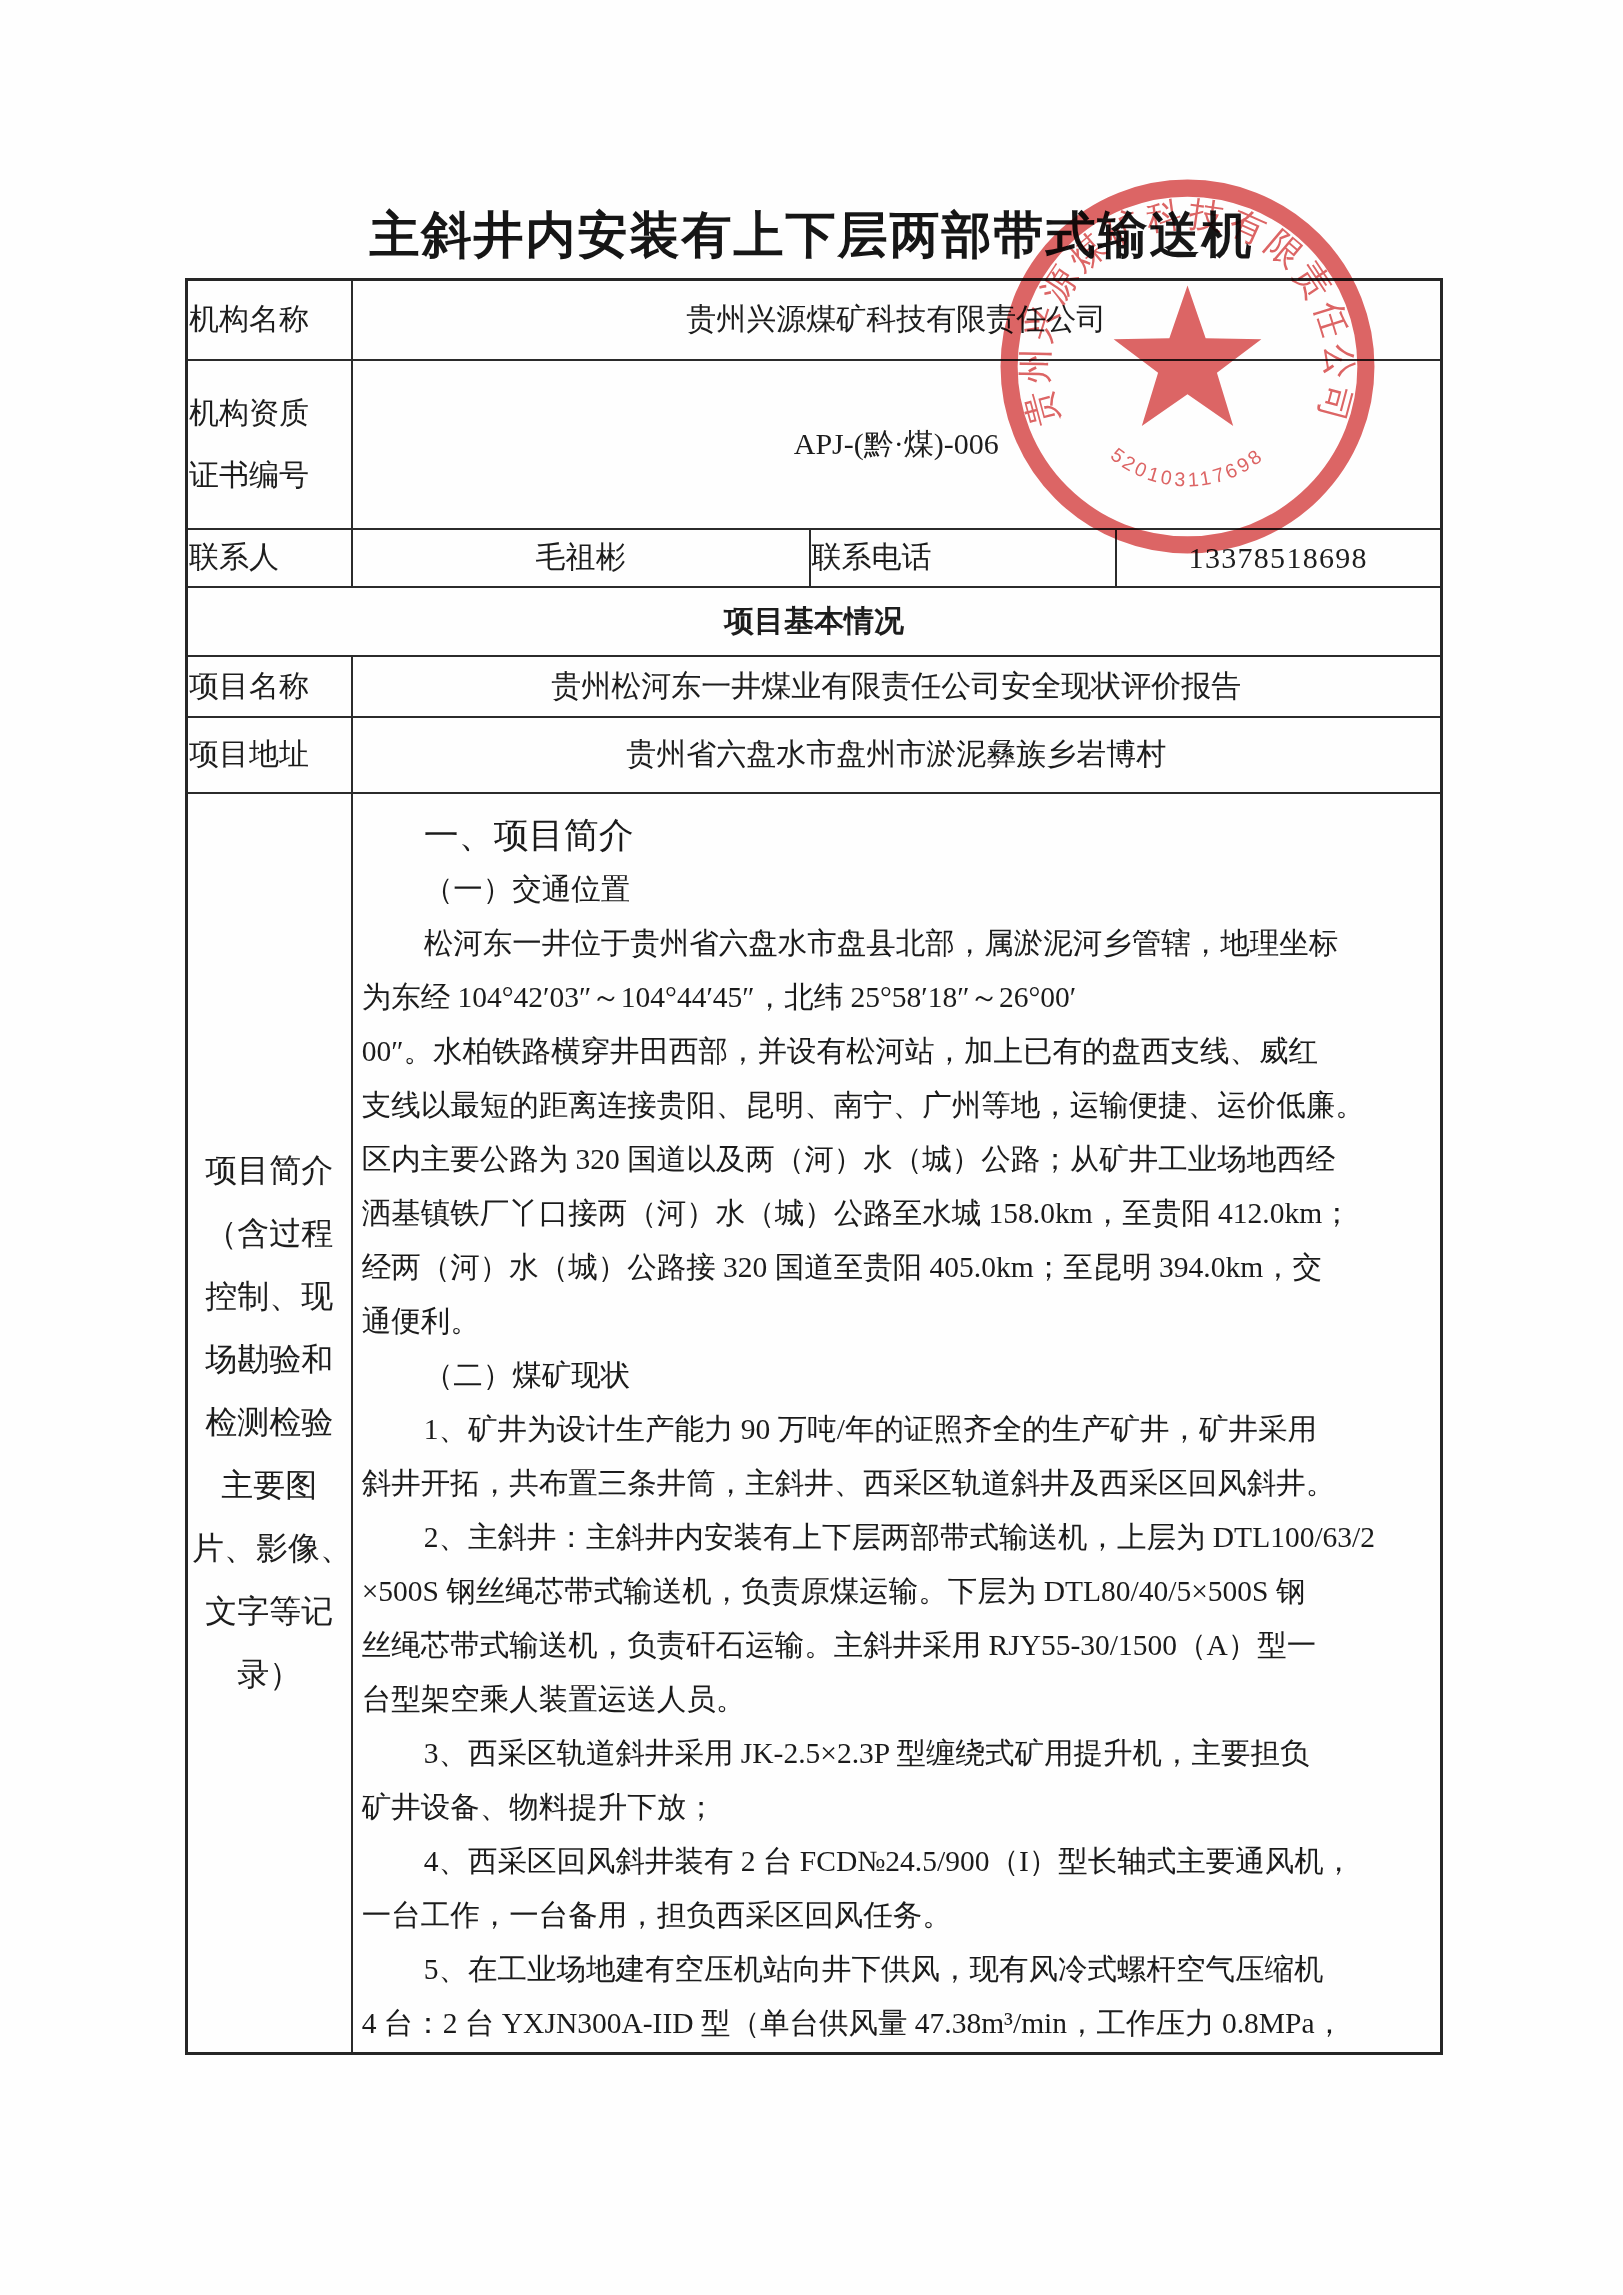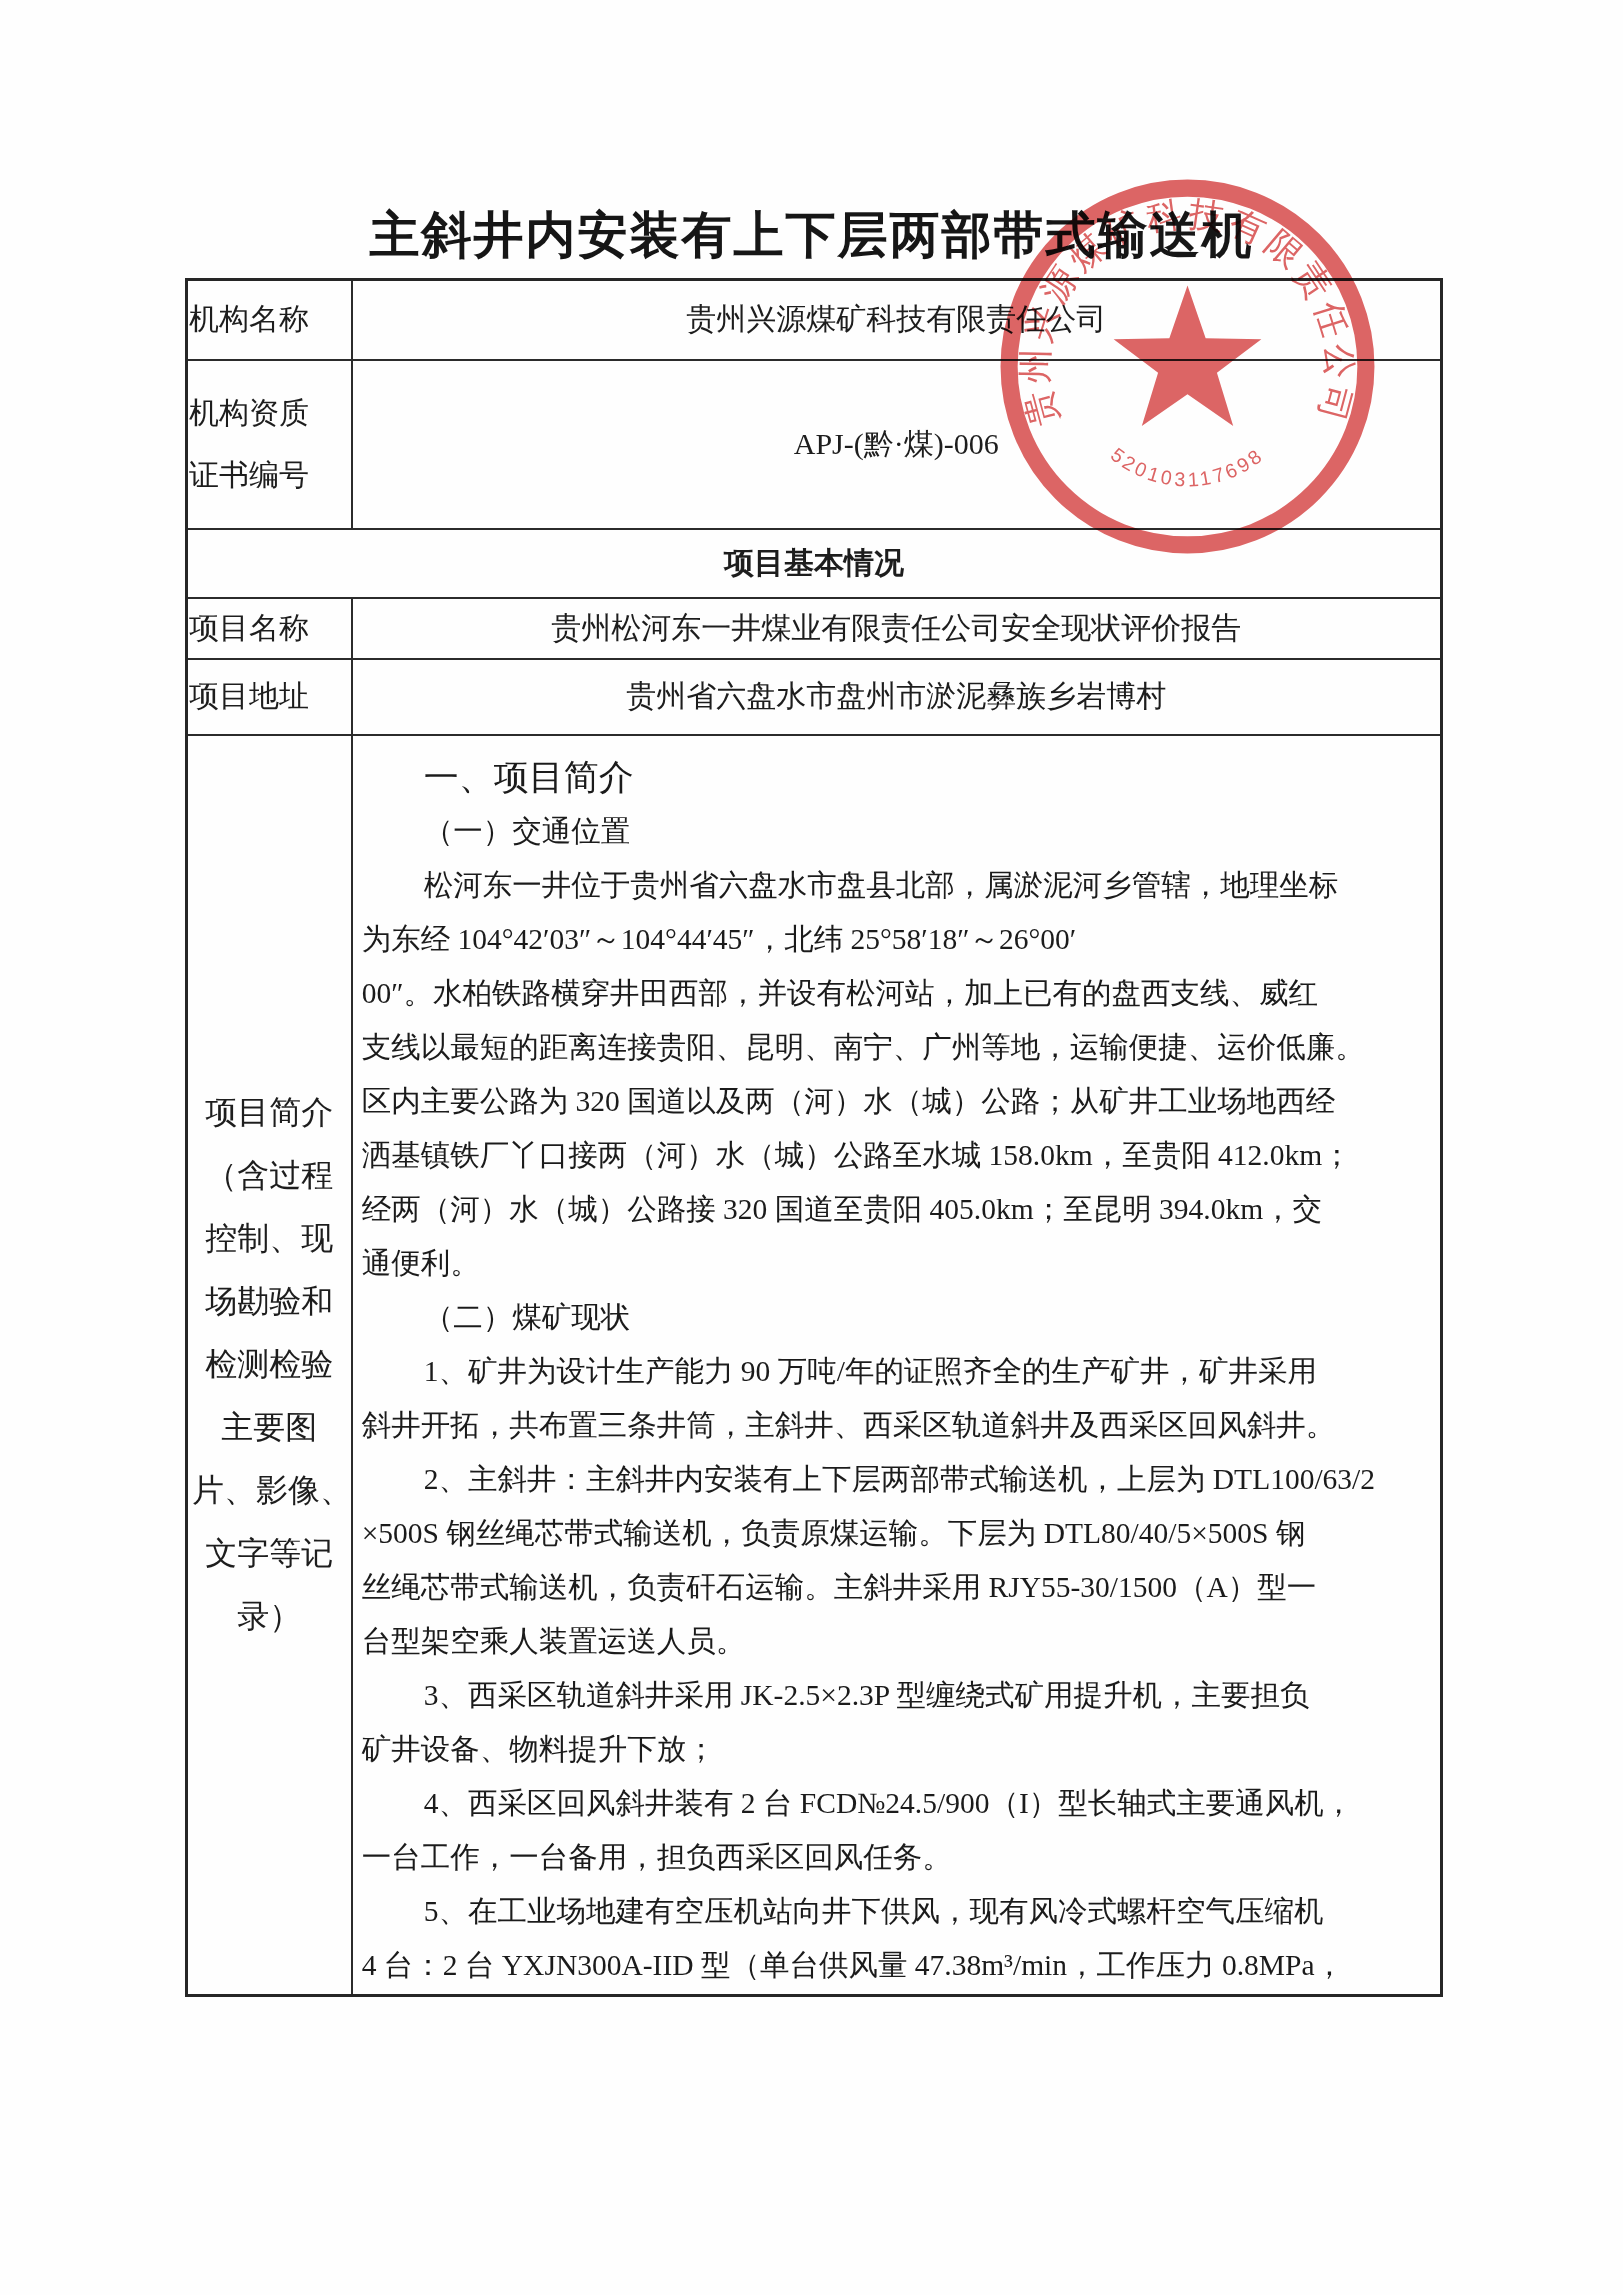--- a/index.html
+++ b/index.html
@@ -74,20 +74,26 @@
     <tbody>
         <tr style="height:80px">
       <td class="lab">机构名称</td>
       <td class="val" colspan="3">贵州兴源煤矿科技有限责任公司</td>
     </tr>
     <tr style="height:169px">
       <td class="lab prewrap">机构资质
 证书编号</td>
       <td class="val" colspan="3">APJ-(黔·煤)-006</td>
     </tr>
+    <tr style="height:58px">
+      <td class="lab">联系人</td>
+      <td class="val">毛祖彬</td>
+      <td class="lab">联系电话</td>
+      <td class="phoneval">13378518698</td>
+    </tr>
     <tr style="height:69px">
       <td class="sechead" colspan="4">项目基本情况</td>
     </tr>
     <tr style="height:61px">
       <td class="lab">项目名称</td>
       <td class="val" colspan="3">贵州松河东一井煤业有限责任公司安全现状评价报告</td>
     </tr>
     <tr style="height:76px">
       <td class="lab">项目地址</td>
       <td class="val" colspan="3">贵州省六盘水市盘州市淤泥彝族乡岩博村</td>

